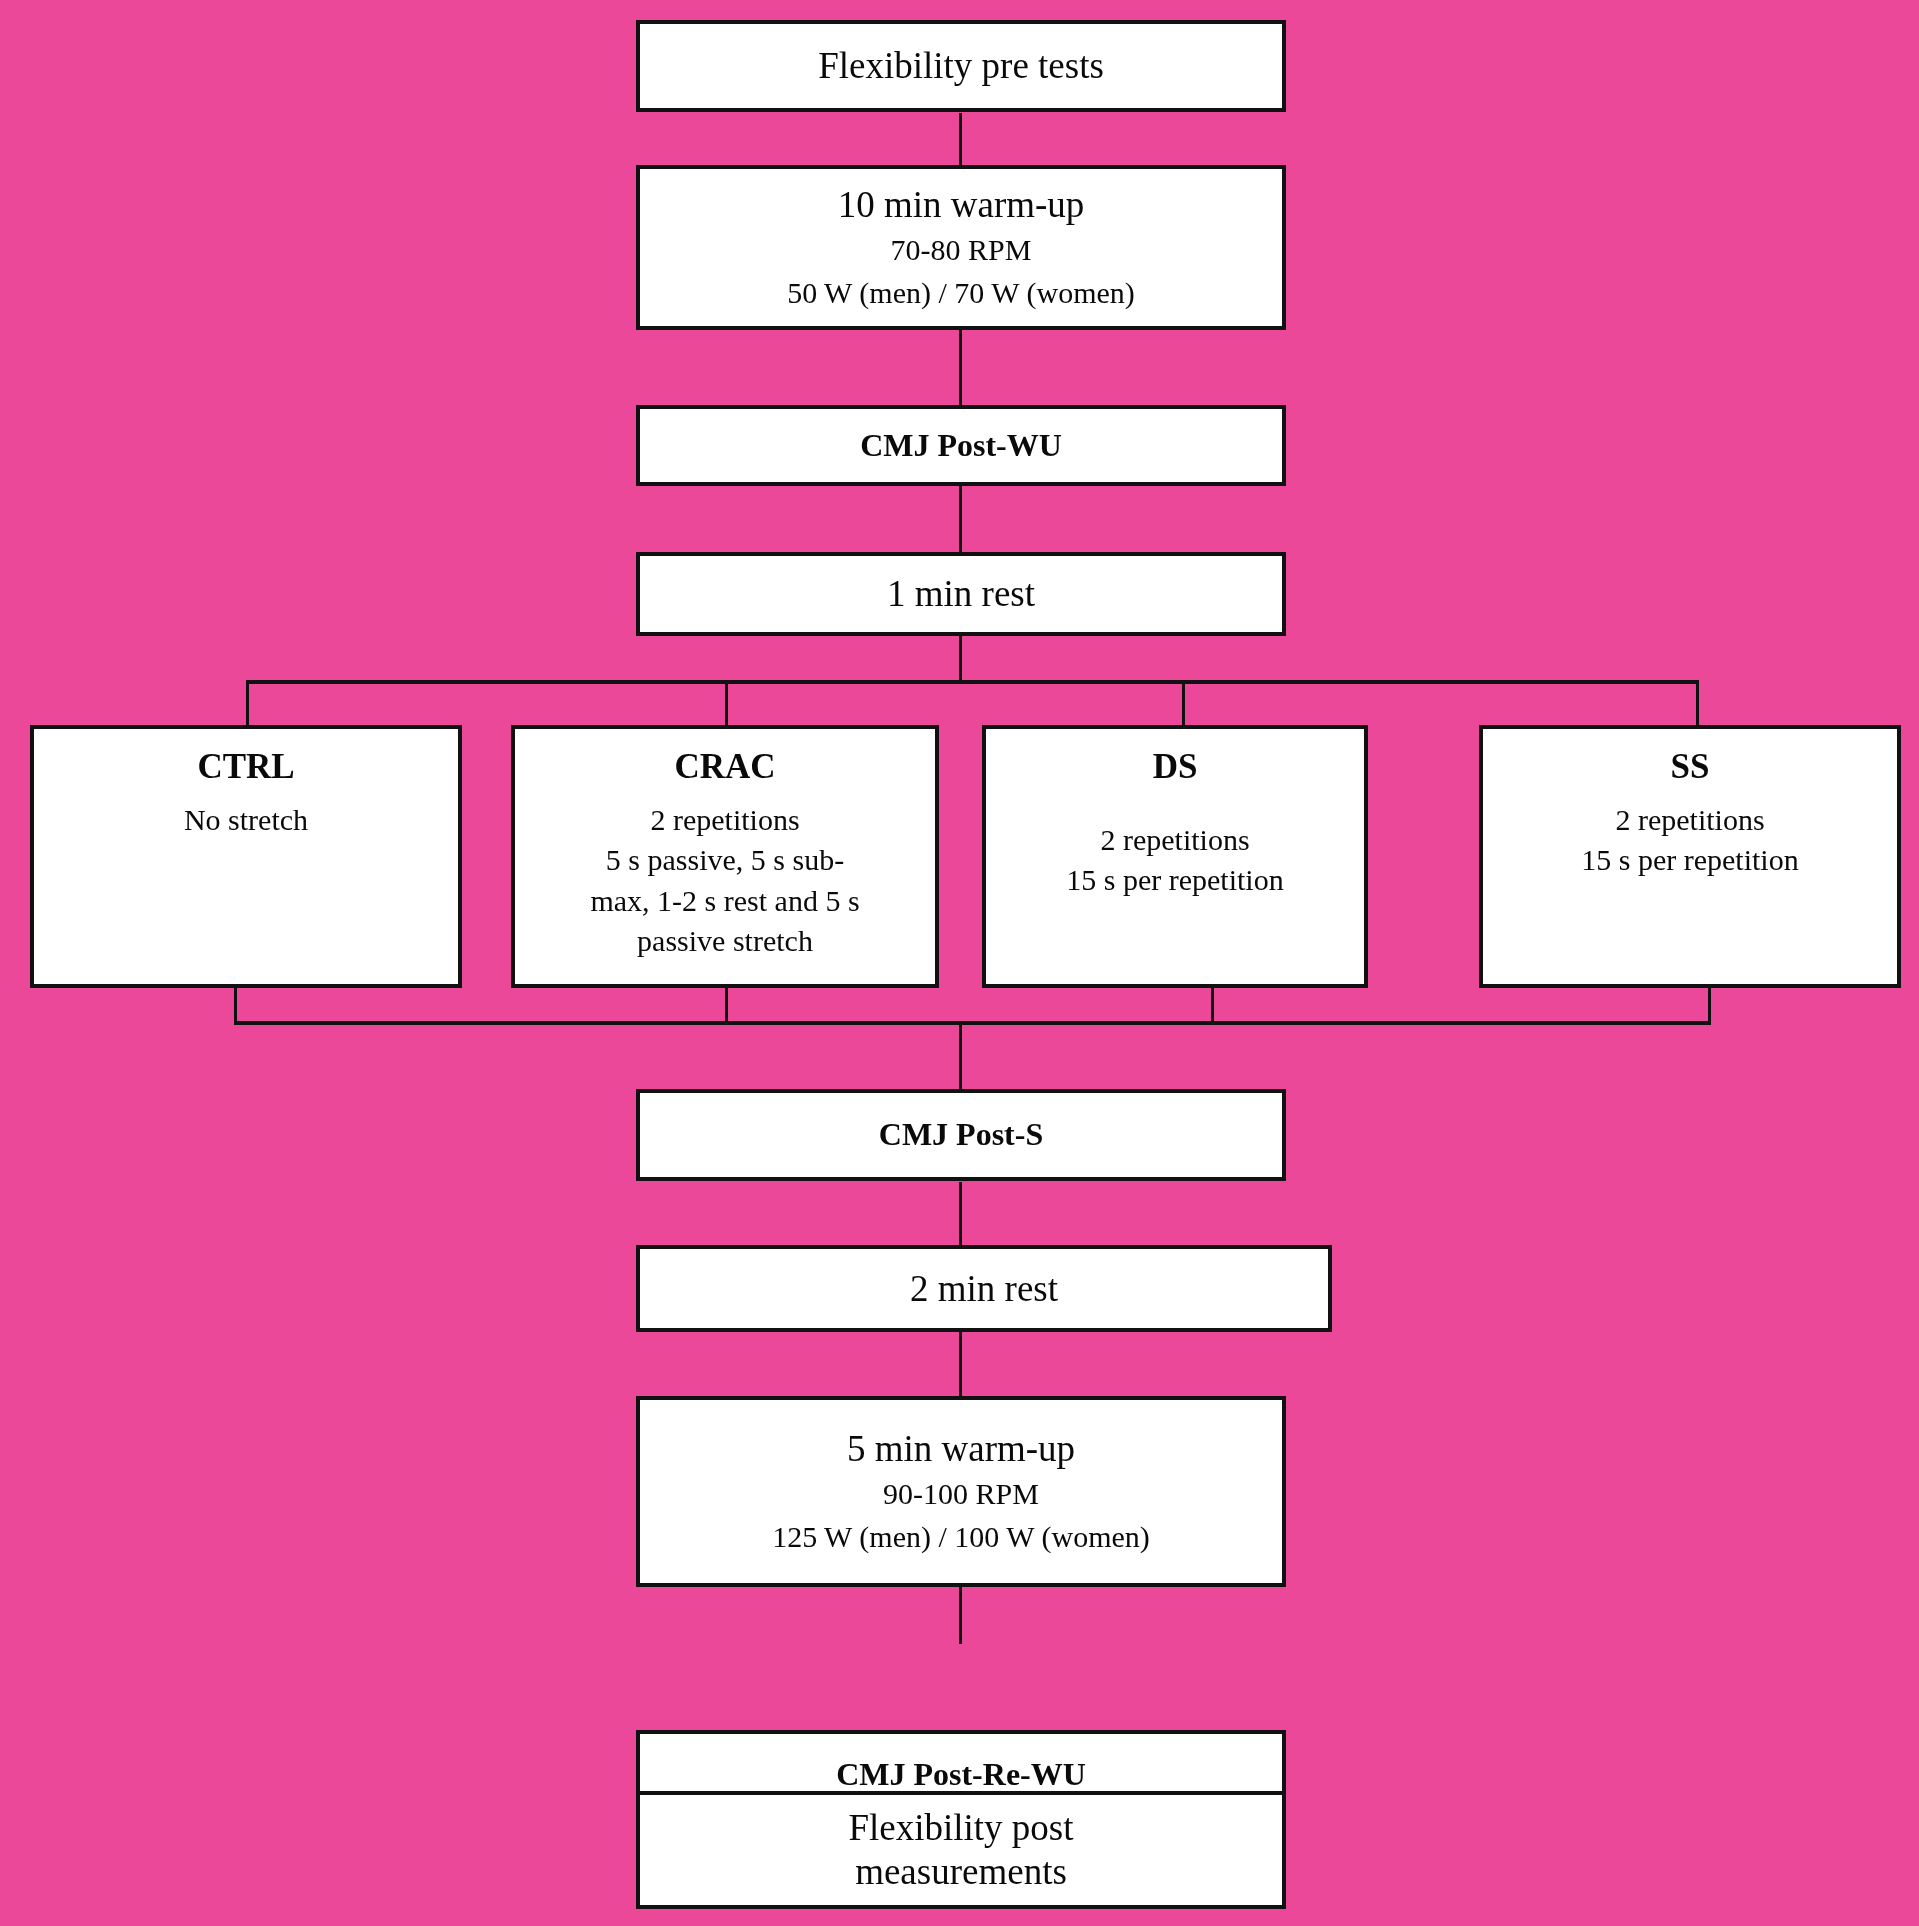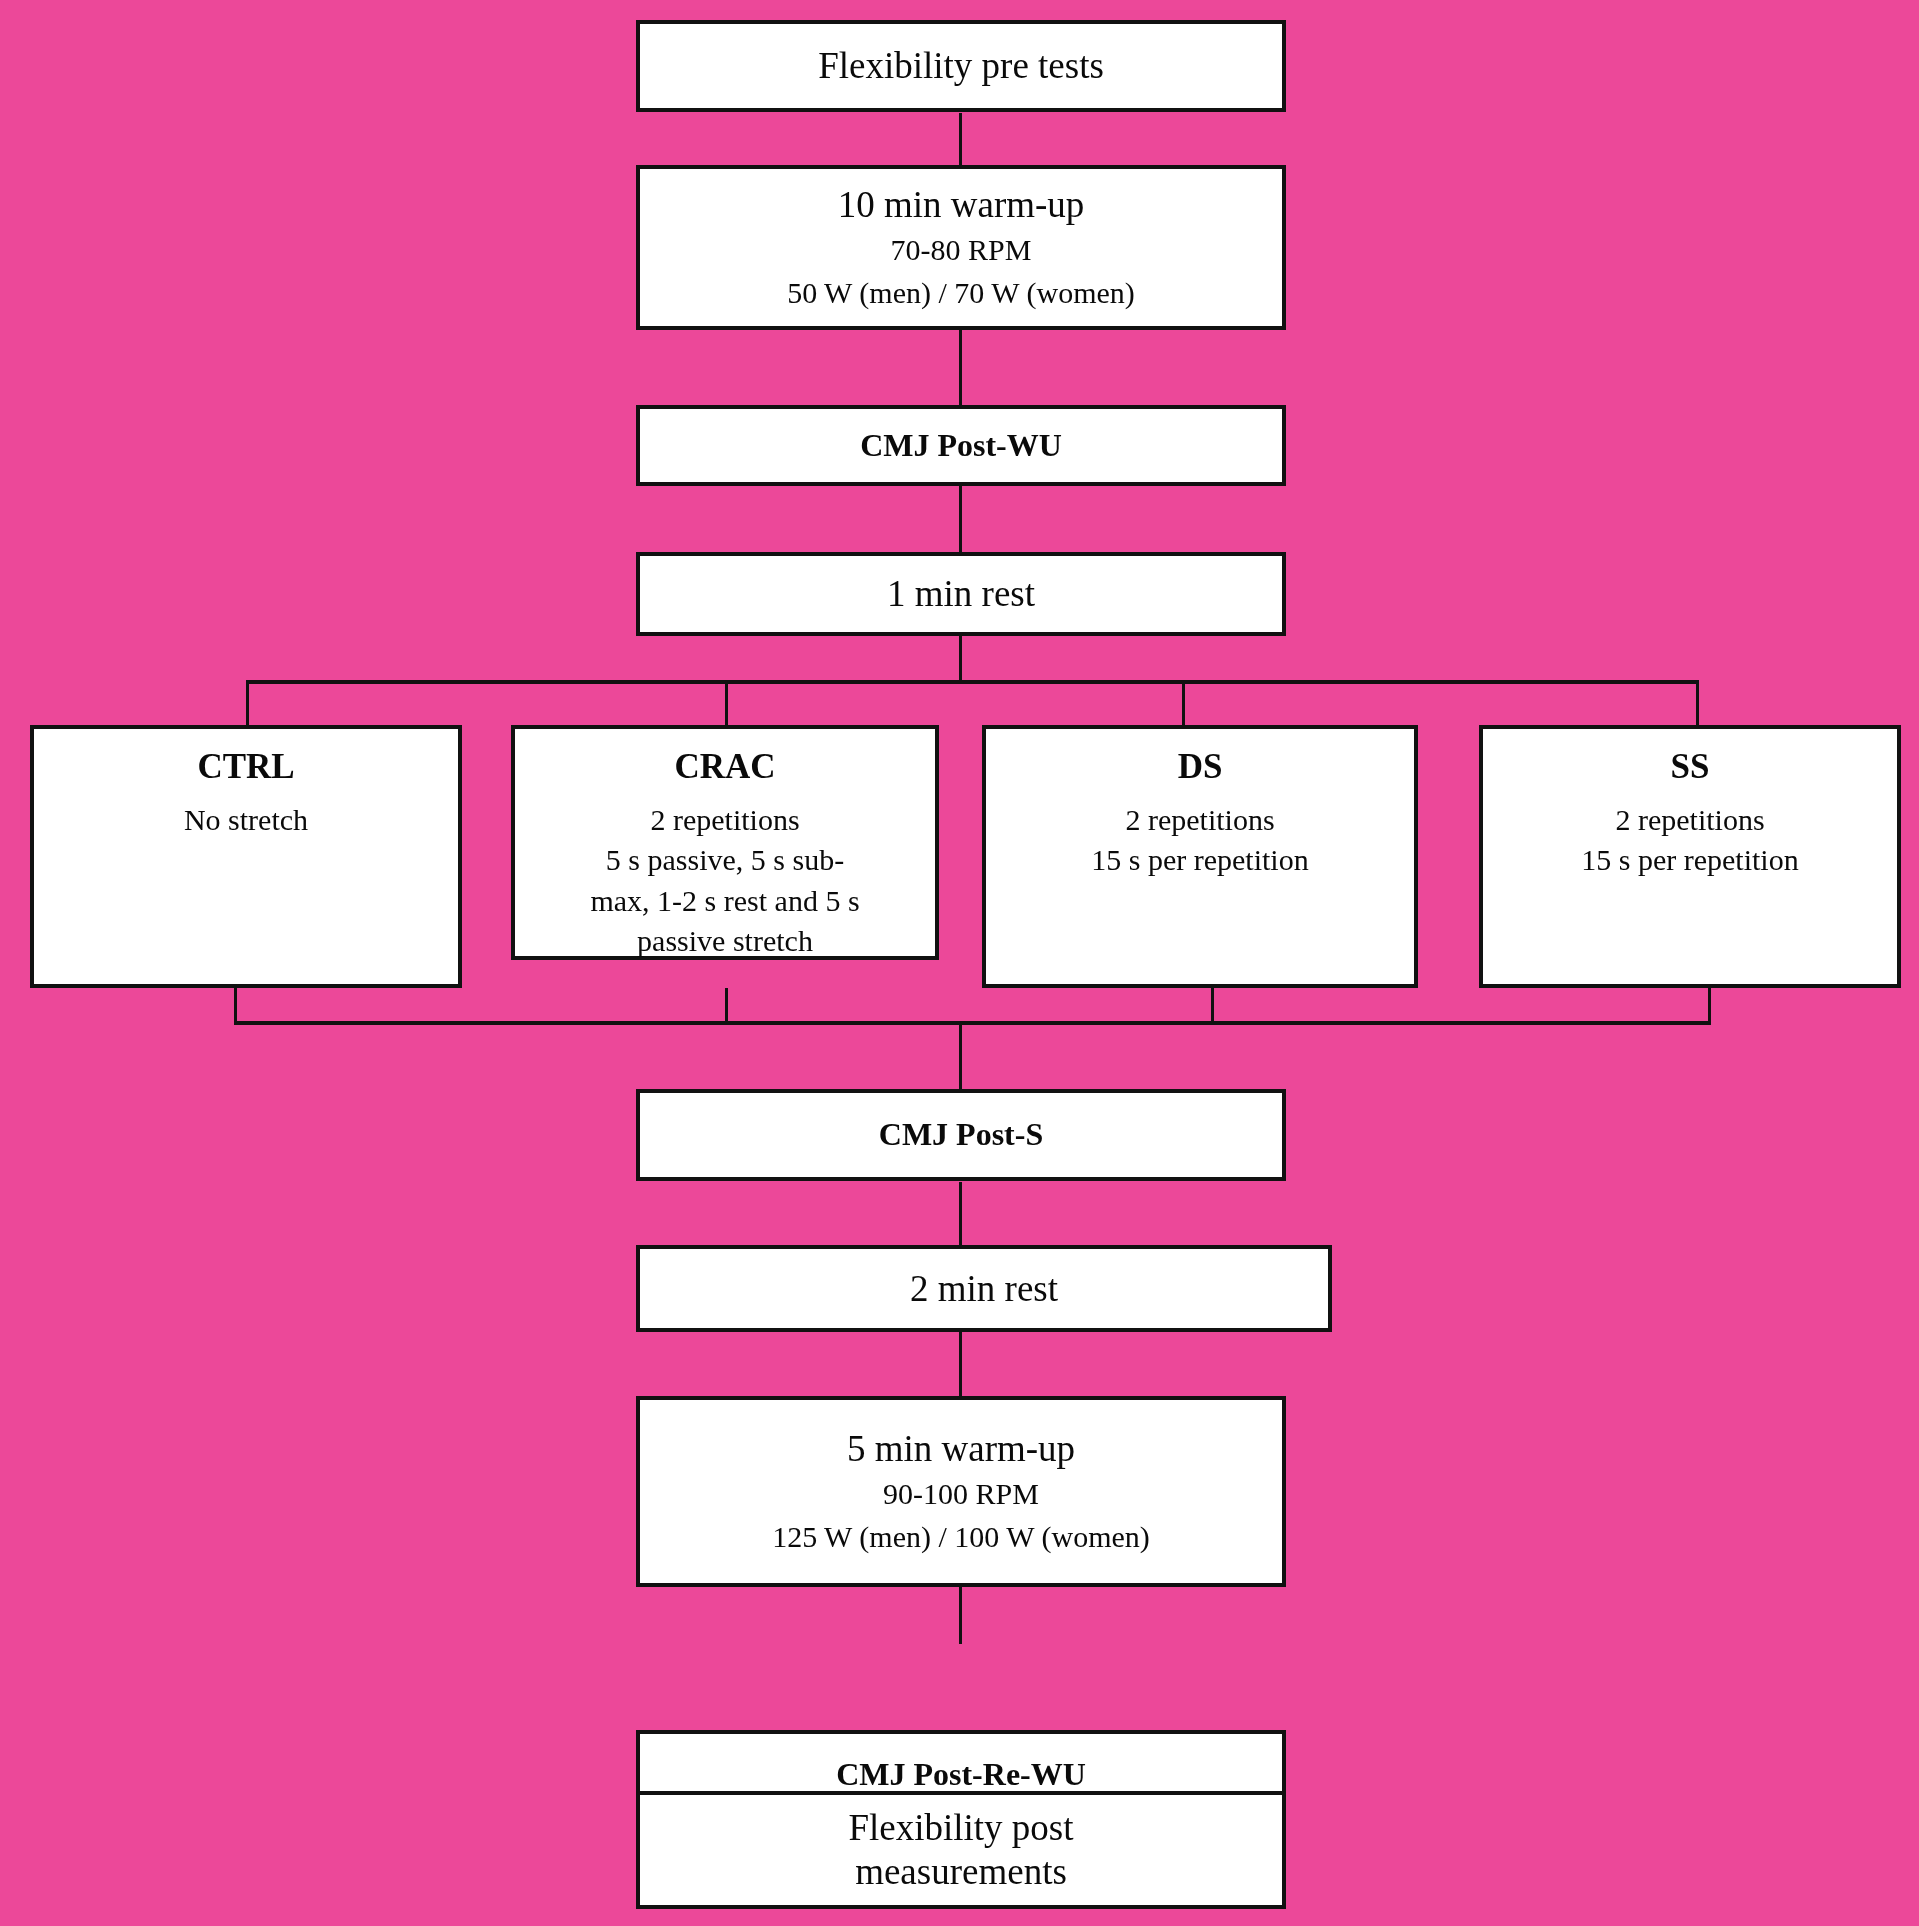--- a/index.html
+++ b/index.html
@@ -110,29 +110,29 @@
   <div class="vline" style="left:246px; top:680px; height:47px;"></div>
   <div class="vline" style="left:725px; top:680px; height:47px;"></div>
   <div class="vline" style="left:1182px; top:680px; height:47px;"></div>
   <div class="vline" style="left:1696px; top:680px; height:47px;"></div>
 
   <div class="node branch" style="left:30px; top:725px; width:432px; height:263px;">
     <div class="title bold">CTRL</div>
     <div class="sub">No stretch</div>
   </div>
 
-  <div class="node branch" style="left:511px; top:725px; width:428px; height:235px;">
+  <div class="node branch" style="left:511px; top:725px; width:428px; height:263px;">
     <div class="title bold">CRAC</div>
     <div class="sub">2 repetitions
 5 s passive, 5 s sub-
 max, 1-2 s rest and 5 s
 passive stretch</div>
   </div>
 
-  <div class="node branch" style="left:982px; top:725px; width:436px; height:263px;">
+  <div class="node branch" style="left:982px; top:725px; width:386px; height:263px;gap:20px;">
     <div class="title bold">DS</div>
     <div class="sub">2 repetitions
 15 s per repetition</div>
   </div>
 
   <div class="node branch" style="left:1479px; top:725px; width:422px; height:263px;">
     <div class="title bold">SS</div>
     <div class="sub">2 repetitions
 15 s per repetition</div>
   </div>

